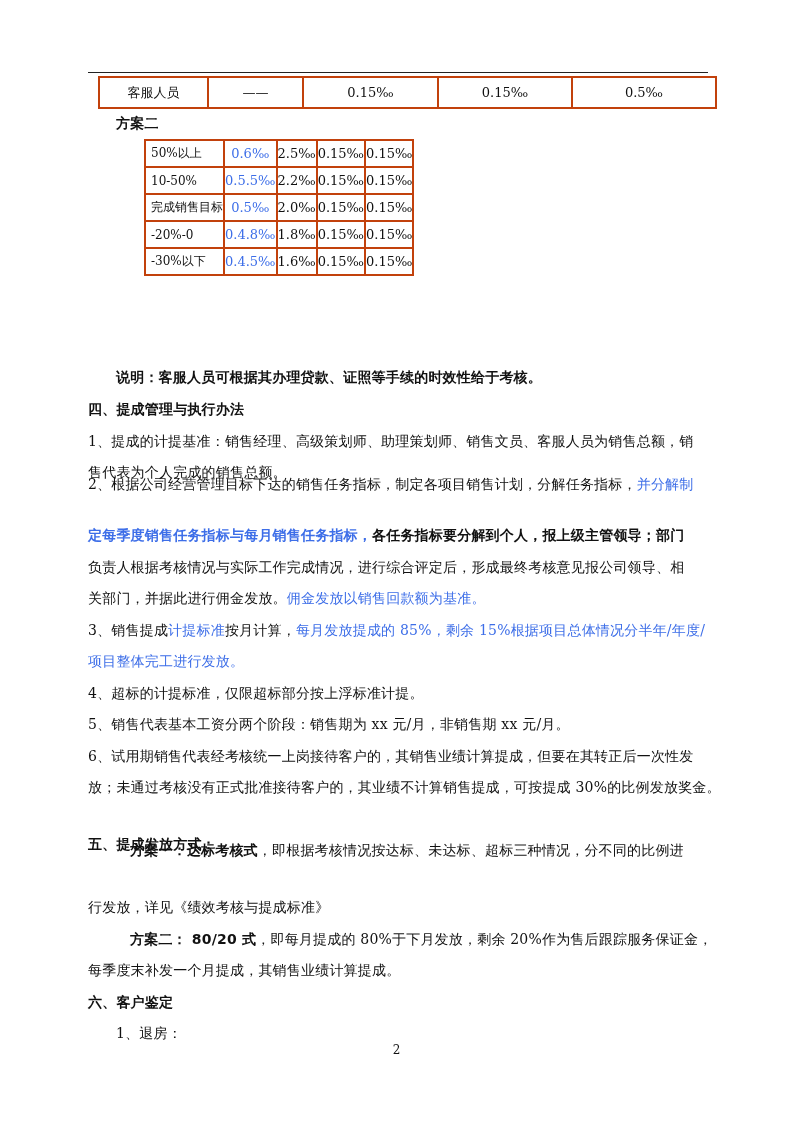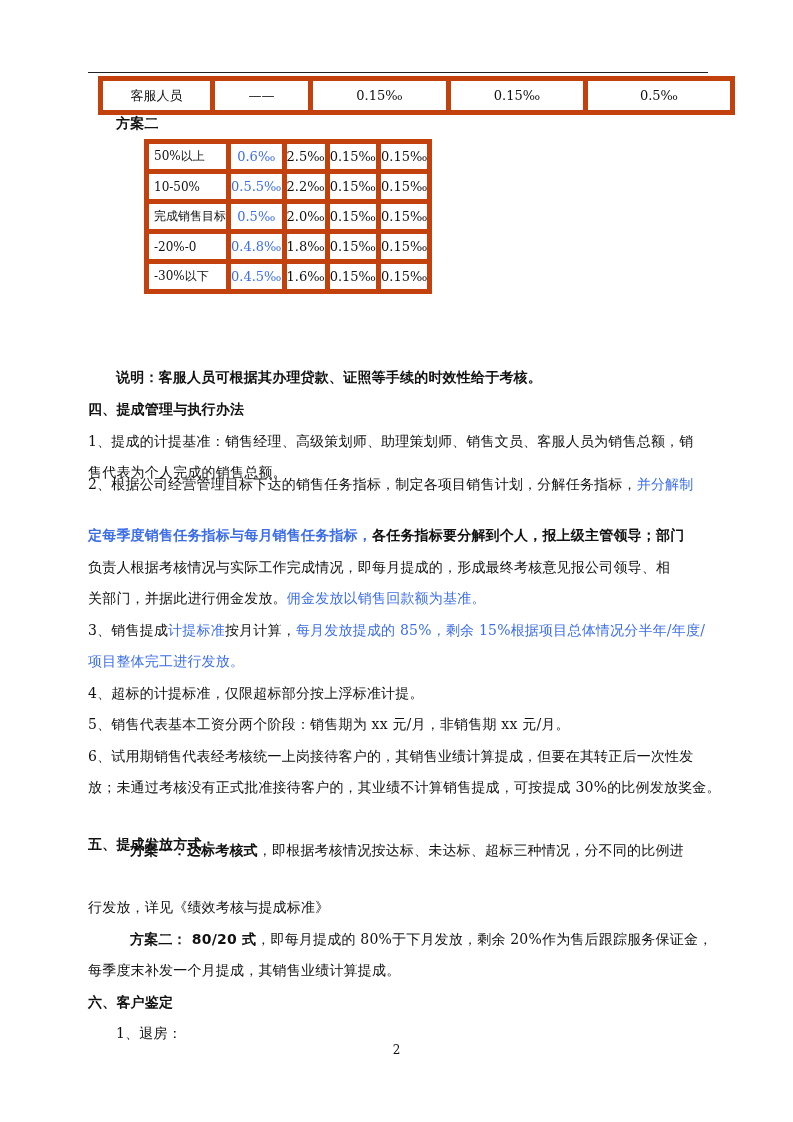--- a/index.html
+++ b/index.html
@@ -1,21 +1,21 @@
 <!DOCTYPE html>
 <html><head>
 <meta charset="utf-8">
 <style>
   html, body { margin:0; padding:0; background:#ffffff; }
   body { width:793px; height:1122px; position:relative; overflow:hidden;
          font-family:"DejaVu Serif","Liberation Serif",serif; color:#111; }
   .abs { position:absolute; }
   .rule { left:88px; top:72px; width:620px; height:1px; background:#222; }
   table { border-collapse:collapse; position:absolute; }
-  td { border:5px solid #c2410c; text-align:center; font-size:13px; padding:0; }
+  td { border:2px solid #c2410c; text-align:center; font-size:13px; padding:0; }
   .t1 { left:98px; top:76px; }
   .t1 td { height:29px; }
   .t2 { left:144px; top:139px; }
   .t2 td { height:25px; }
   .t2 .hdr td { height:57px; }
   .t2 td.lbl { text-align:left; padding-left:5px; font-size:12px; }
   .blue { color:#3d6ee8; }
   .diag { position:relative; }
   .diag svg { position:absolute; left:0; top:0; }
   .diag .tr { position:absolute; right:10px; top:6px; font-size:13px; }
@@ -88,21 +88,21 @@
 <div class="line bold" style="top:399px;">四、提成管理与执行办法</div>
 <div class="line" style="top:431px;">1、提成的计提基准：销售经理、高级策划师、助理策划师、销售文员、客服人员为销售总额，销</div>
 <div class="line" style="top:462px;">售代表为个人完成的销售总额。</div>
 
 <div class="line" style="top:474px;">
   <span>2、根据公司经营管理目标下达的销售任务指标，制定各项目销售计划，分解任务指标，</span><span class="blue">并分解制</span>
 </div>
 <div class="line" style="top:525px;font-weight:bold;">
   <span class="blue">定每季度销售任务指标与每月销售任务指标，</span><span>各任务指标要分解到个人，报上级主管领导；部门</span>
 </div>
-<div class="line" style="top:557px;">负责人根据考核情况与实际工作完成情况，即每月提成的，形成最终考核意见报公司领导、相</div>
+<div class="line" style="top:557px;">负责人根据考核情况与实际工作完成情况，进行综合评定后，形成最终考核意见报公司领导、相</div>
 <div class="line" style="top:588px;">
   <span>关部门，并据此进行佣金发放。</span><span class="blue">佣金发放以销售回款额为基准。</span>
 </div>
 
 <div class="line" style="top:620px;">
   <span>3、销售提成</span><span class="blue">计提标准</span><span>按月计算，</span><span class="blue">每月发放提成的 85%，剩余 15%根据项目总体情况分半年/年度/</span>
 </div>
 <div class="line blue" style="top:651px;">项目整体完工进行发放。</div>
 
 <div class="line" style="top:683px;">4、超标的计提标准，仅限超标部分按上浮标准计提。</div>

